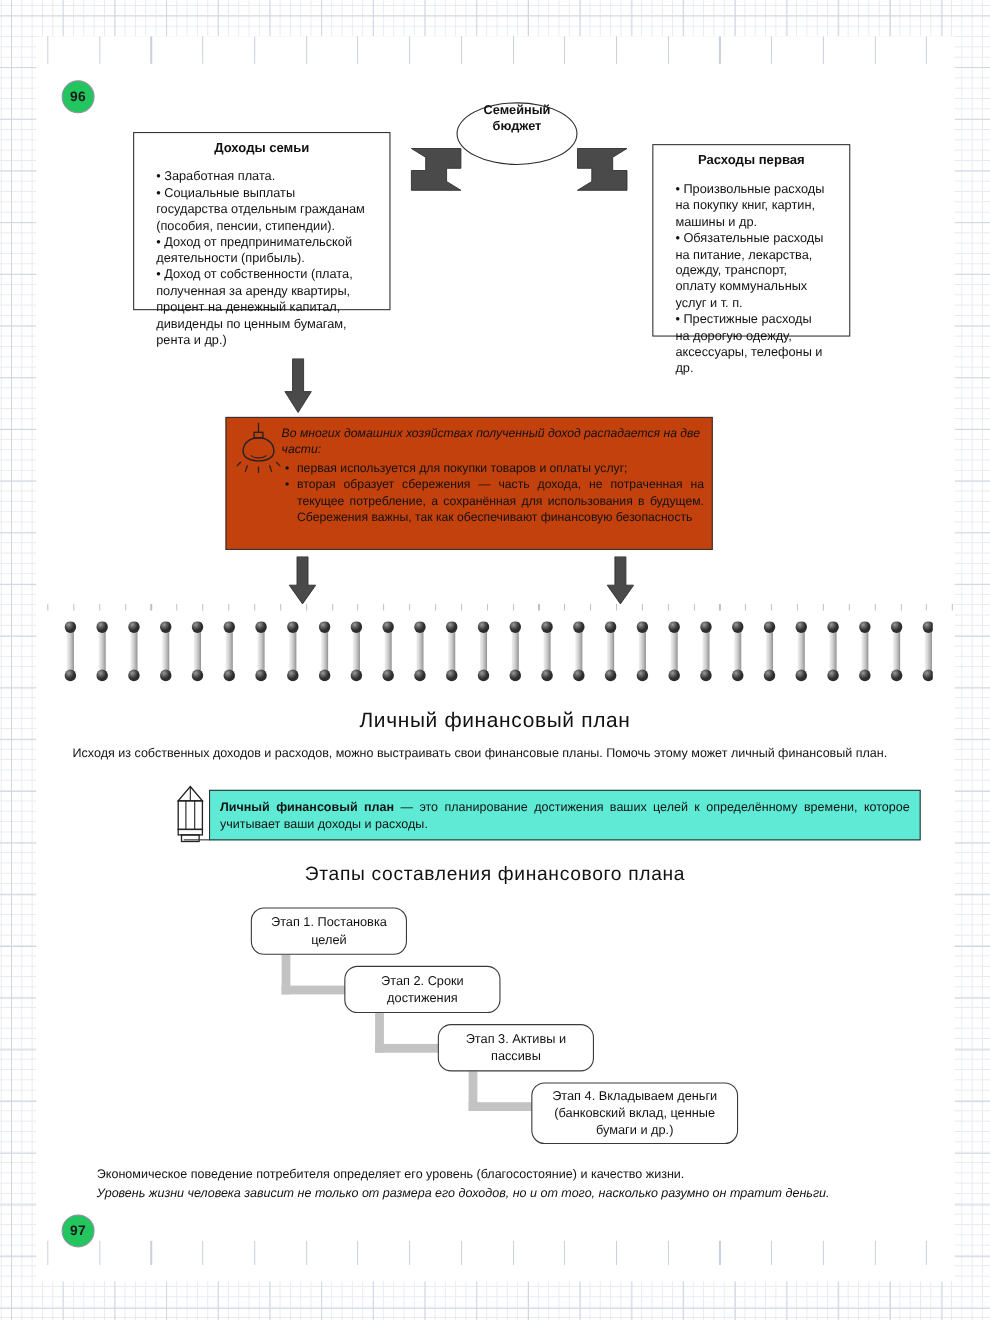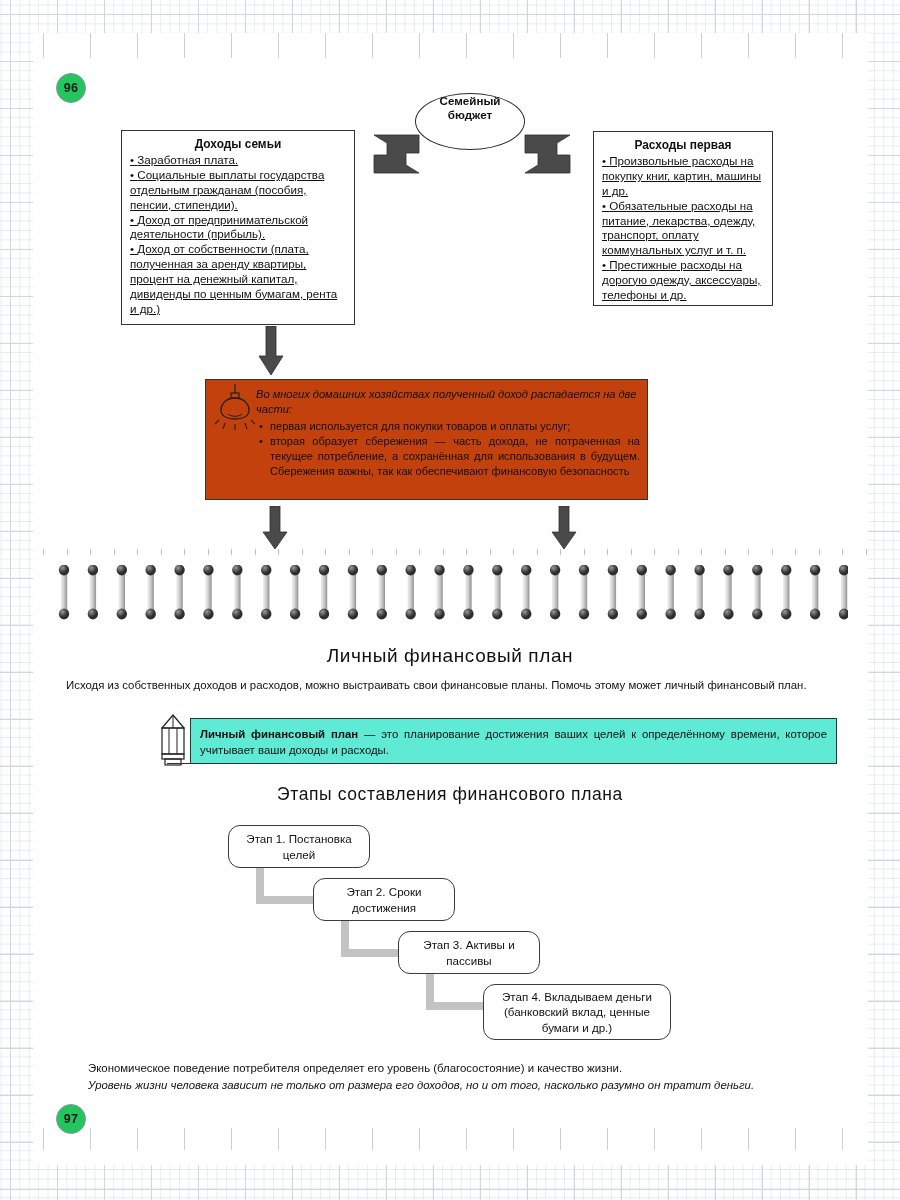--- a/index.html
+++ b/index.html
@@ -61,25 +61,25 @@
   
   .flow-box {
     position:absolute; border:1.3px solid #333; background:#fff;
     font-size:11.6px; color:#111; line-height:1.28;
     padding:6px 8px 7px 8px;
   }
   .flow-box .box-title {
     font-weight:bold; text-align:center; display:block;
     margin-bottom:1px; font-size:11.9px;
   }
-  .flow-box ul { margin:0; padding:0; list-style:none;text-decoration:underline; }
+  .flow-box ul { margin:12px; padding:0; list-style:none; }
   .flow-box li { margin:0 0 0 0; text-indent:0; padding-left:0; }
   .flow-box li::before { content:"\2022\00a0"; }
 
-  #box-income { left:121px; top:130px; width:234px; height:195px; }
+  #box-income { left:121px; top:120px; width:234px; height:162px; }
   #box-expenses { left:593px; top:131px; width:180px; height:175px; }
 
   
   #ellipse-budget {
     position:absolute; left:415px; top:93px; width:110px; height:57px;
     border:1.4px solid #2b2b2b; border-radius:50%;
     display:flex; justify-content:center;
     text-align:center; font-size:11.6px; font-weight:bold; color:#111;
     line-height:1.2; background:#fff;
   }

